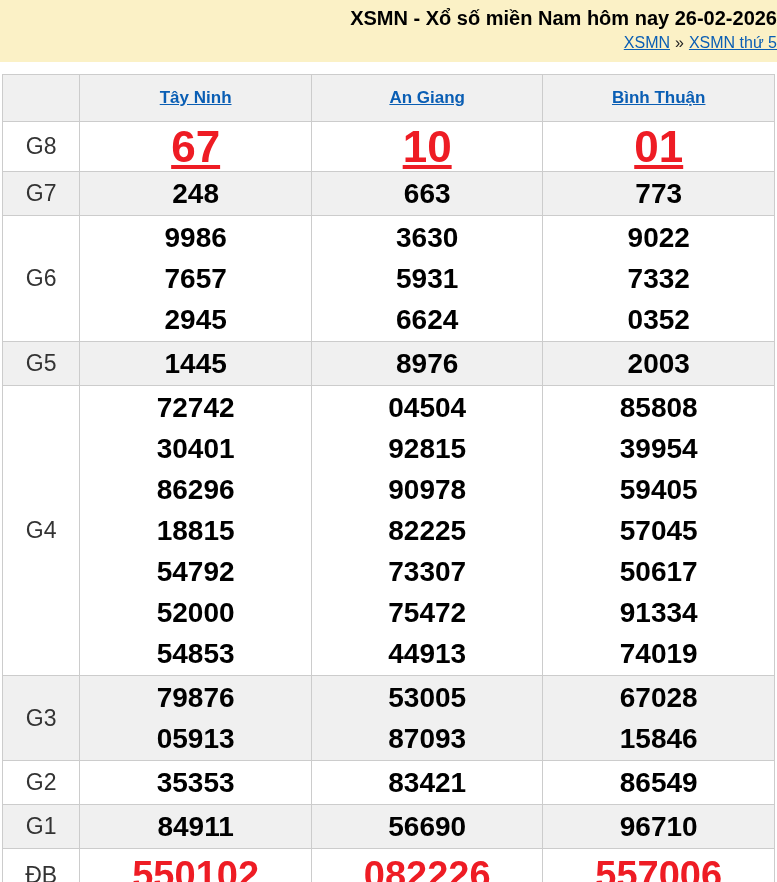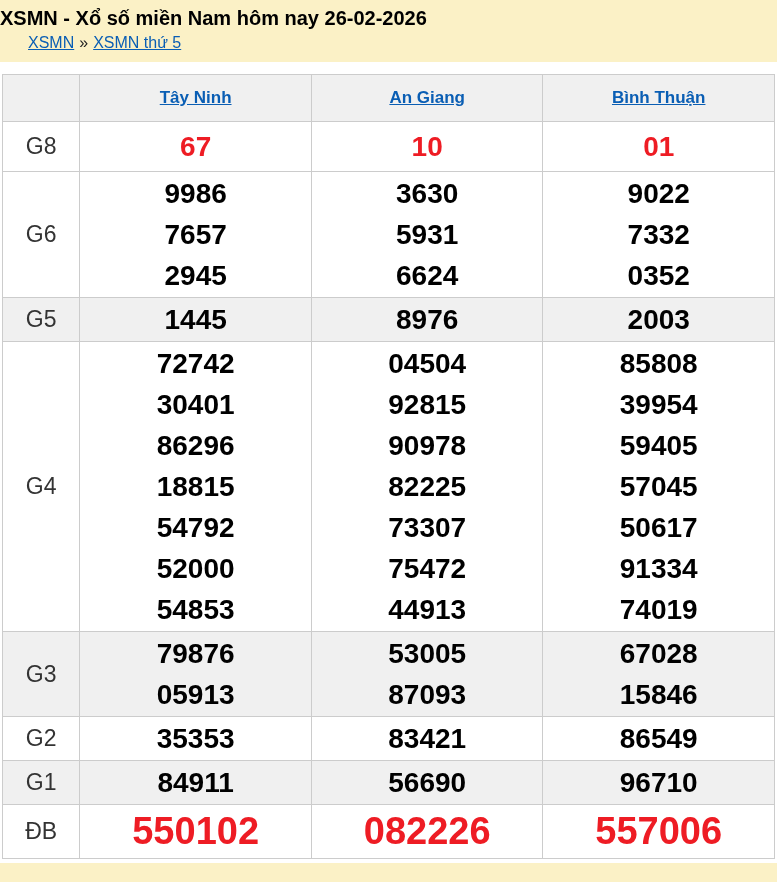--- a/index.html
+++ b/index.html
@@ -13,21 +13,21 @@
   html,body{margin:0;padding:0;}
   body{
     width:777px;height:882px;
     background:#fbf1c6;
     font-family:"Liberation Sans","DejaVu Sans",sans-serif;
     color:#000;
   }
   .content{background:#ffffff;padding-bottom:4px;}
   .banner{
     background:var(--banner-bg);
-    text-align:left;
+    text-align:right;
     padding:7px 0 10px 0;
   }
   .page-title{
     font-size:20px;
     font-weight:bold;
     margin:0 0 4px 0;
     color:#000;
   }
   .breadcrumb{font-size:16px;padding-left:28px;}
   .breadcrumb a{
@@ -68,24 +68,25 @@
     background:transparent;
   }
   tr.alt{background:var(--alt-bg);}
   .num{
     font-size:28px;
     font-weight:bold;
     line-height:41px;
     color:#000;
   }
   .num-large{
-    font-size:28px;
+    font-size:44px;
     font-weight:bold;
     line-height:47px;
     color:var(--red);
+    text-decoration:underline;
   }
   .num-xlarge{
     font-size:38px;
     font-weight:bold;
     line-height:51px;
     color:var(--red);
   }
 </style>
 </head>
 <body>
@@ -120,20 +121,32 @@
             <td>
               <div class="num-large">67</div>
             </td>
             <td>
               <div class="num-large">10</div>
             </td>
             <td>
               <div class="num-large">01</div>
             </td>
           </tr>
+          <tr class="alt">
+            <th class="prize-label">G7</th>
+            <td>
+              <div class="num">248</div>
+            </td>
+            <td>
+              <div class="num">663</div>
+            </td>
+            <td>
+              <div class="num">773</div>
+            </td>
+          </tr>
           <tr>
             <th class="prize-label">G6</th>
             <td>
               <div class="num">9986</div>
               <div class="num">7657</div>
               <div class="num">2945</div>
             </td>
             <td>
               <div class="num">3630</div>
               <div class="num">5931</div>

